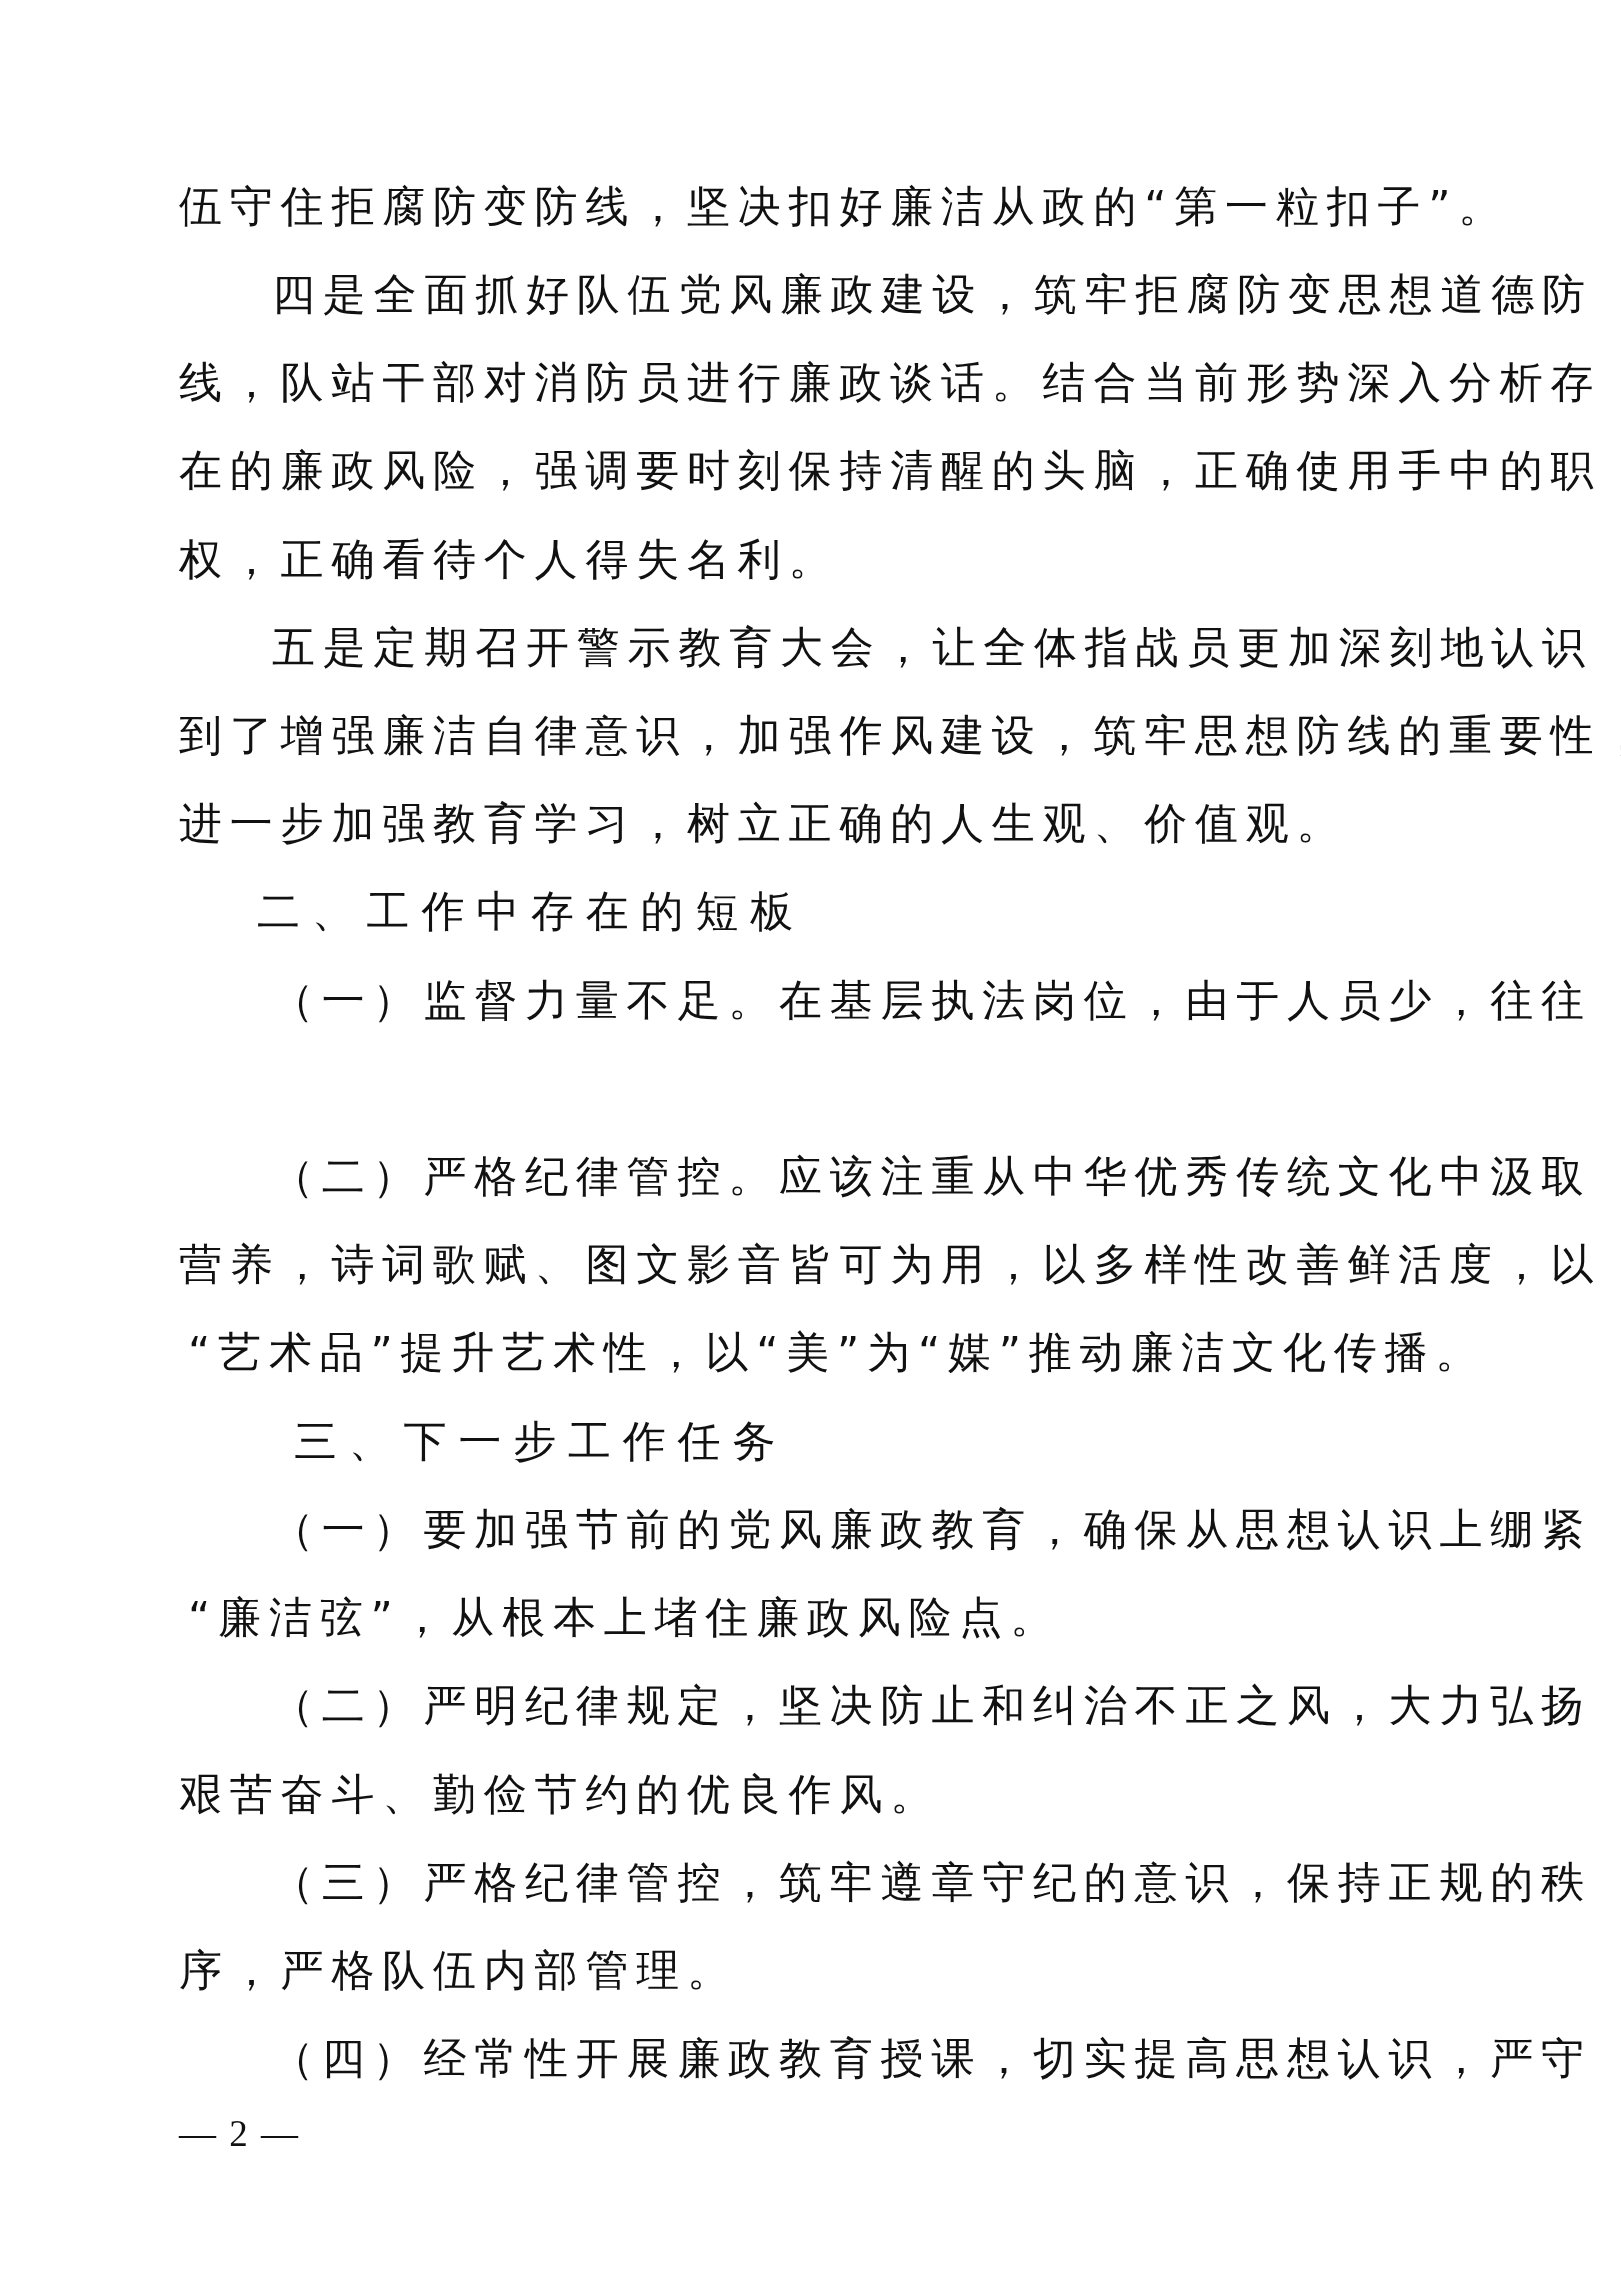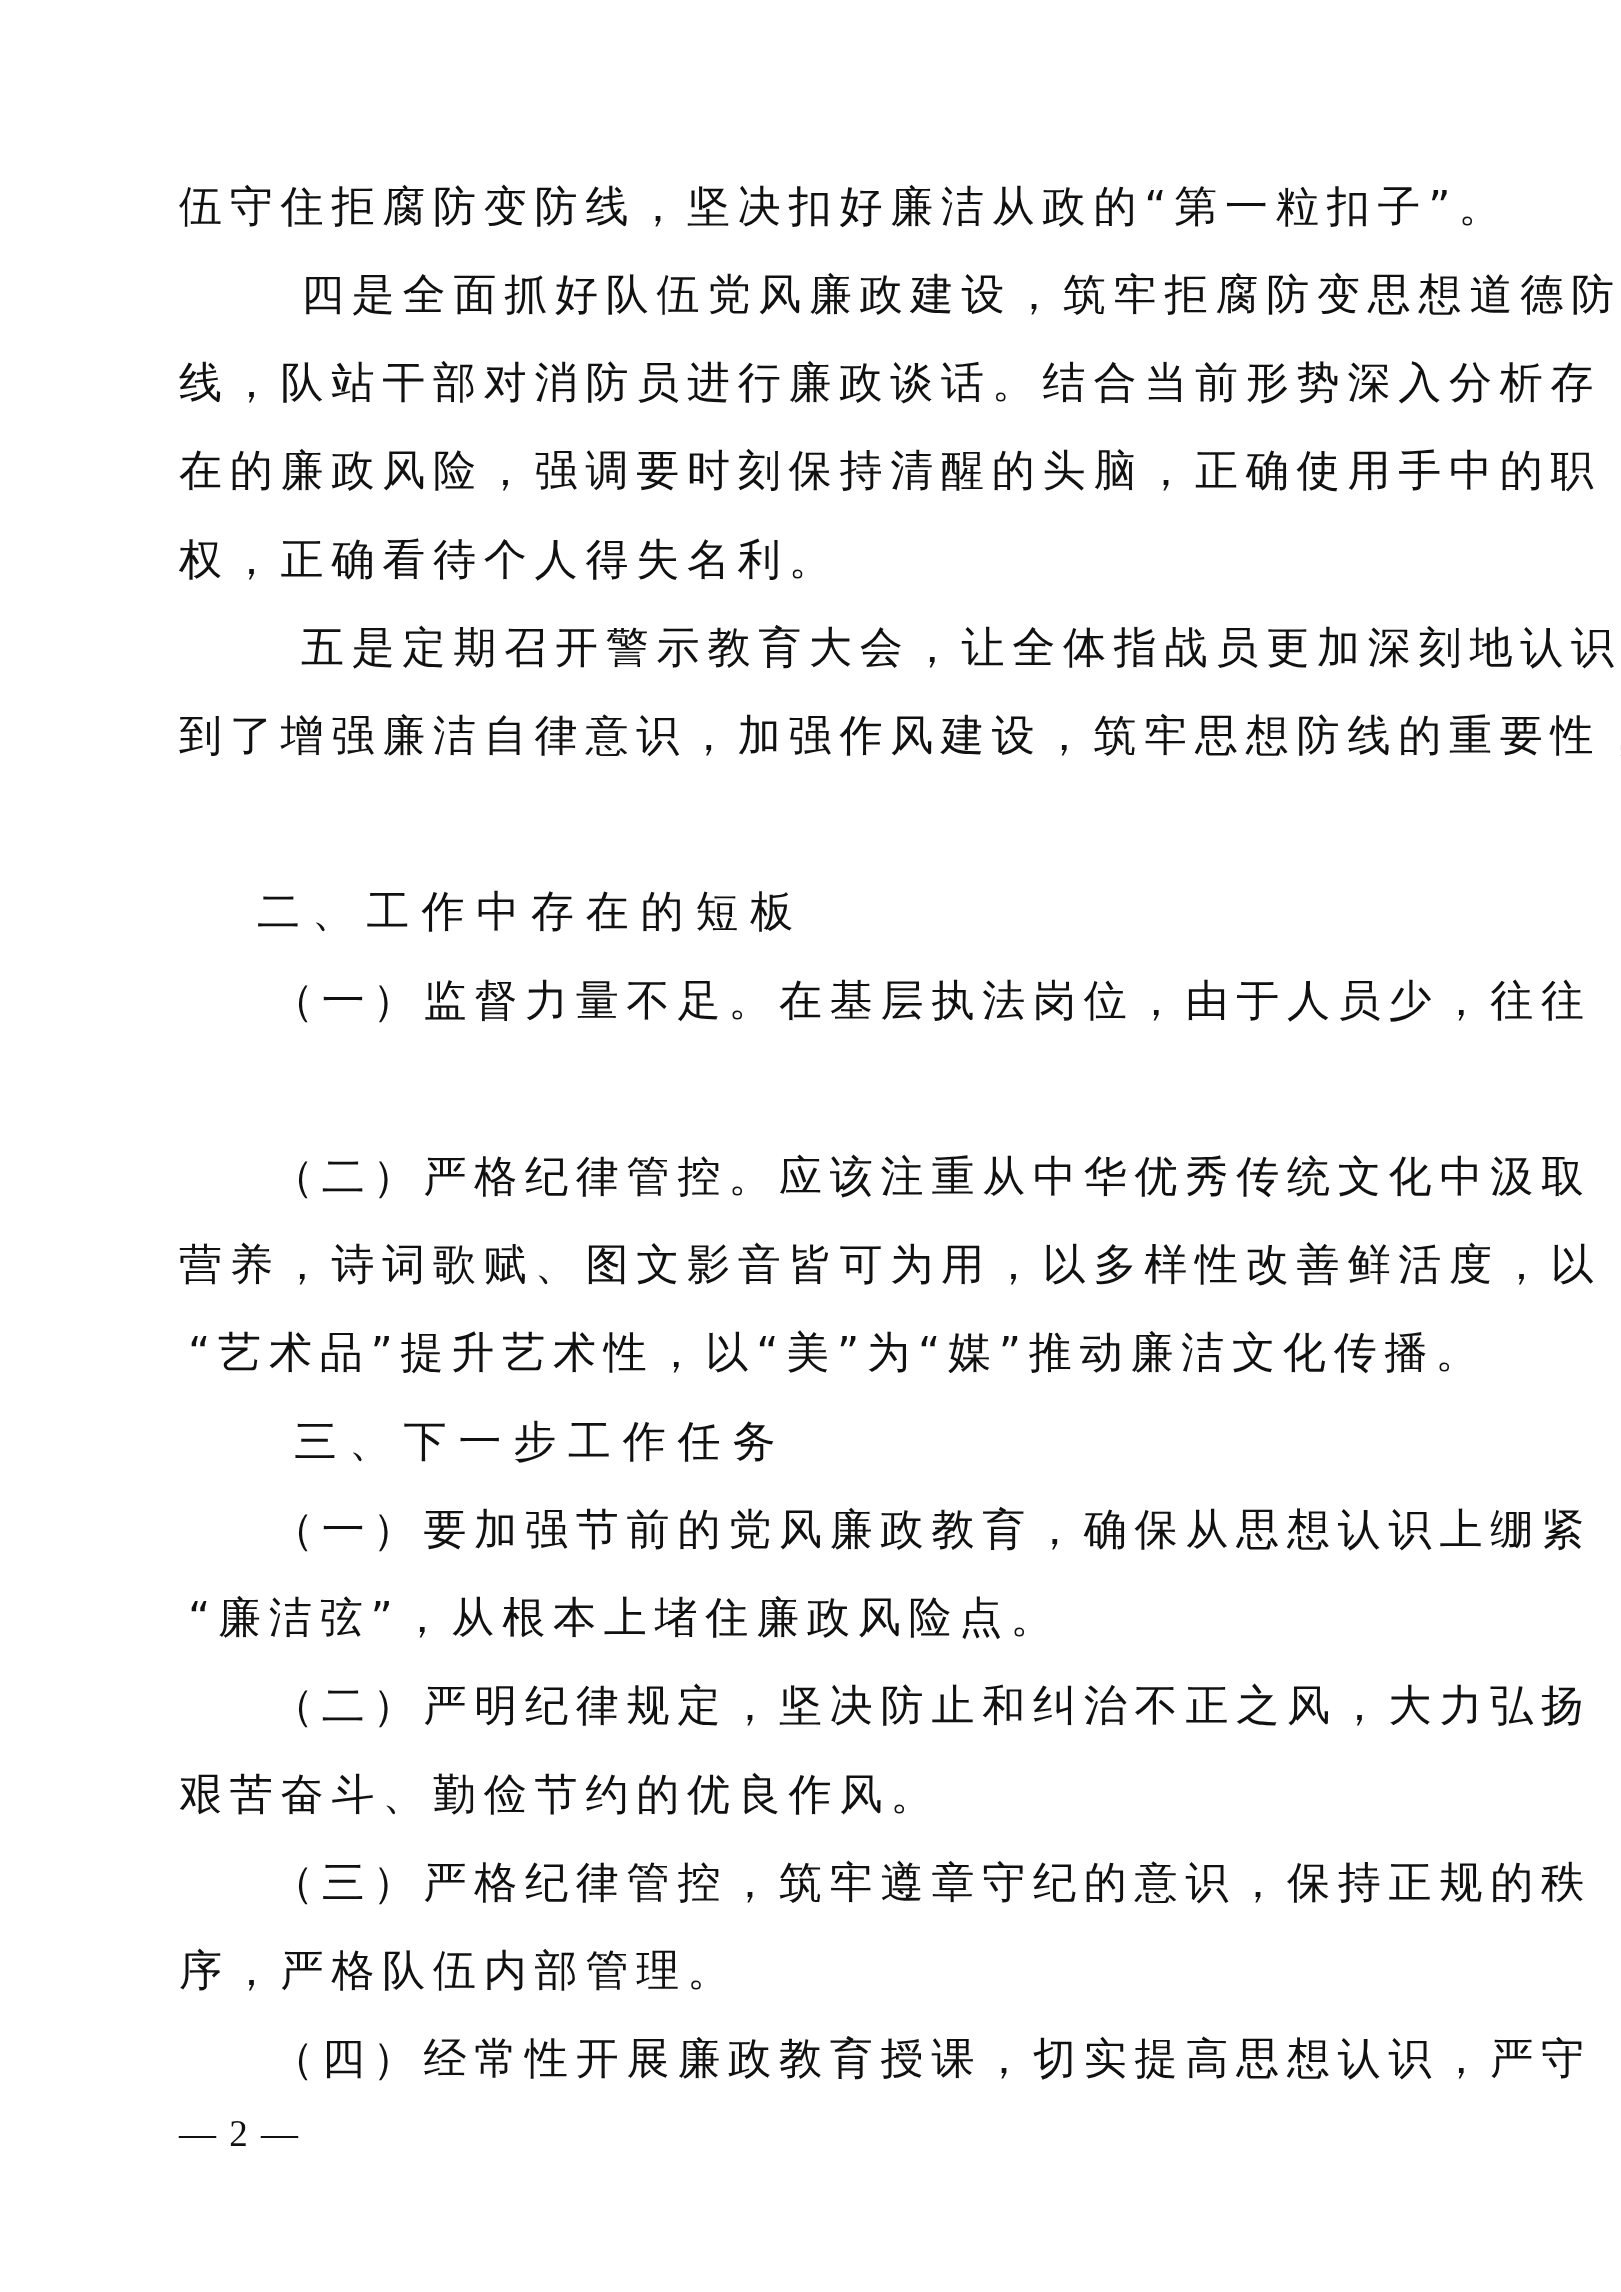--- a/index.html
+++ b/index.html
@@ -25,21 +25,21 @@
     }
     .line {
       position: absolute;
       left: 179px;
       height: 88px;
       line-height: 88px;
       font-size: 43px;
       letter-spacing: 7.8px;
       white-space: nowrap;
     }
-    .line.indent-para { left: 272px; margin-left: 29px; }
+    .line.indent-para { left: 272px; }
     .line.indent-item { left: 257px; margin-left: 14px; }
     .line.indent-h2 { left: 257px; letter-spacing: 11.8px; }
     .line.indent-h3 { left: 294px; letter-spacing: 11.8px; }
     .line.quote-start { left: 188px; }
     .page-number {
       position: absolute;
       left: 179px;
       top: 2112px;
       height: 43px;
       line-height: 43px;
@@ -53,20 +53,21 @@
 <body>
 
 <div class="page">
   <div class="line" style="top:162px">伍守住拒腐防变防线，坚决扣好廉洁从政的“第一粒扣子”。</div>
   <div class="line indent-para" style="top:250px">四是全面抓好队伍党风廉政建设，筑牢拒腐防变思想道德防</div>
   <div class="line" style="top:338px">线，队站干部对消防员进行廉政谈话。结合当前形势深入分析存</div>
   <div class="line" style="top:426px">在的廉政风险，强调要时刻保持清醒的头脑，正确使用手中的职</div>
   <div class="line" style="top:515px">权，正确看待个人得失名利。</div>
   <div class="line indent-para" style="top:603px">五是定期召开警示教育大会，让全体指战员更加深刻地认识</div>
   <div class="line" style="top:691px">到了增强廉洁自律意识，加强作风建设，筑牢思想防线的重要性，</div>
+  <div class="line" style="top:779px">进一步加强教育学习，树立正确的人生观、价值观。</div>
   <div class="line indent-h2" style="top:867px">二、工作中存在的短板</div>
   <div class="line indent-item" style="top:956px">（一）监督力量不足。在基层执法岗位，由于人员少，往往</div>
   <div class="line indent-item" style="top:1132px">（二）严格纪律管控。应该注重从中华优秀传统文化中汲取</div>
   <div class="line" style="top:1220px">营养，诗词歌赋、图文影音皆可为用，以多样性改善鲜活度，以</div>
   <div class="line quote-start" style="top:1308px">“艺术品”提升艺术性，以“美”为“媒”推动廉洁文化传播。</div>
   <div class="line indent-h3" style="top:1397px">三、下一步工作任务</div>
   <div class="line indent-item" style="top:1485px">（一）要加强节前的党风廉政教育，确保从思想认识上绷紧</div>
   <div class="line quote-start" style="top:1573px">“廉洁弦”，从根本上堵住廉政风险点。</div>
   <div class="line indent-item" style="top:1661px">（二）严明纪律规定，坚决防止和纠治不正之风，大力弘扬</div>
   <div class="line" style="top:1750px">艰苦奋斗、勤俭节约的优良作风。</div>

